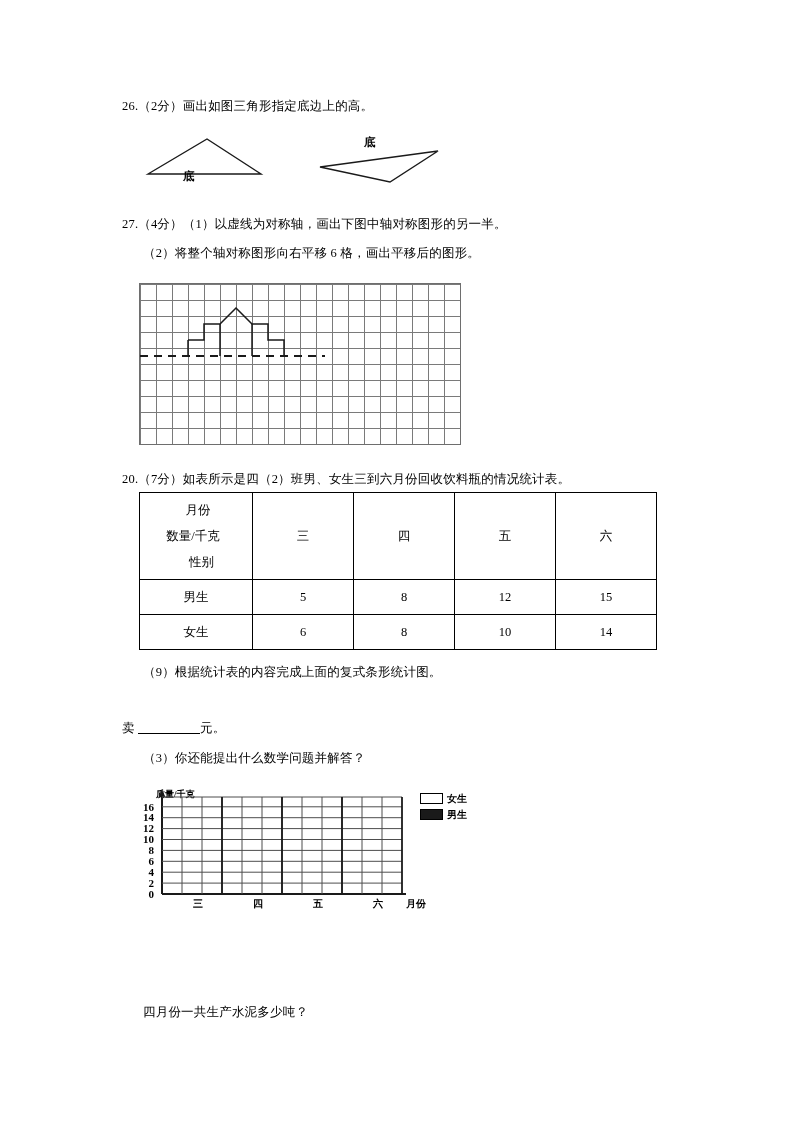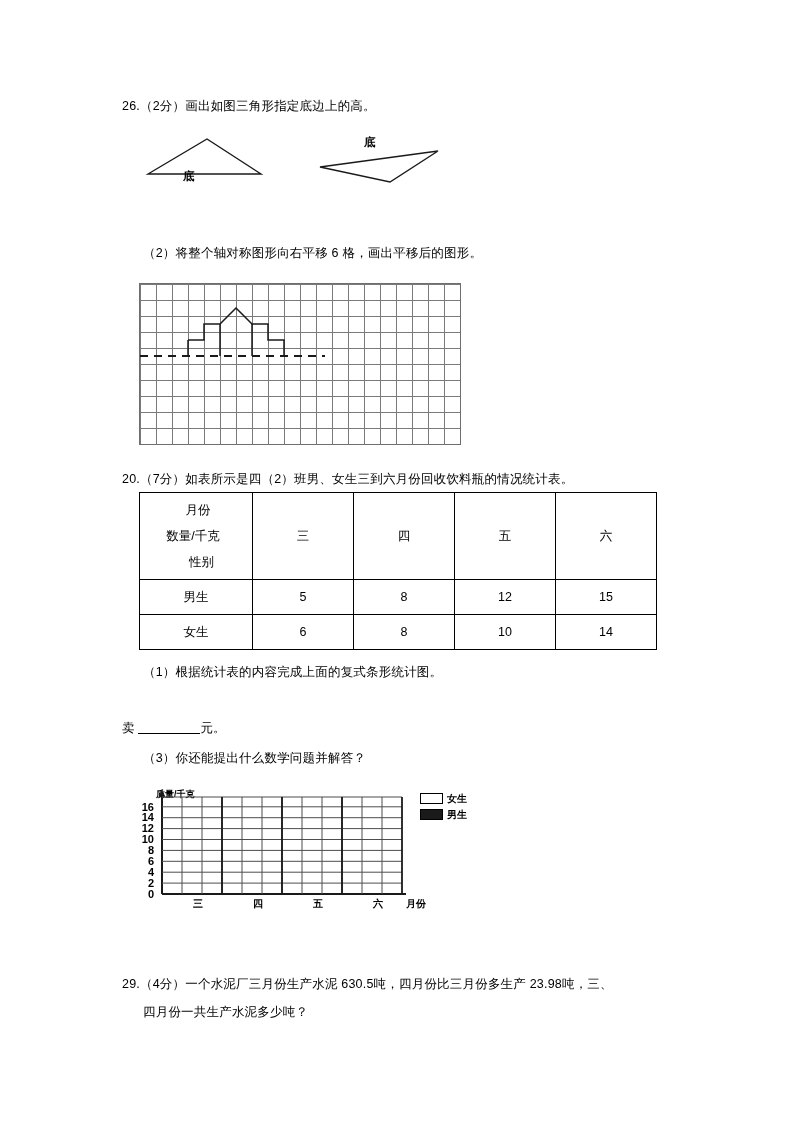--- a/index.html
+++ b/index.html
@@ -4,21 +4,21 @@
 <style>
   html, body { margin: 0; padding: 0; }
   body {
     width: 794px; height: 1123px;
     background: #ffffff;
     font-family: "Liberation Sans", "DejaVu Sans", sans-serif;
     color: #000000;
     position: relative;
     overflow: hidden;
   }
-  .page { position: relative; width: 691px; height: 1123px; }
+  .page { position: relative; width: 691px; height: 1123px; font-family: Liberation Serif, serif; }
 
   
   .qline {
     position: absolute;
     font-size: 12.5px;
     line-height: 17px;
     letter-spacing: 0.2px;
     white-space: nowrap;
   }
 
@@ -148,20 +148,21 @@
     <div class="tri-label" style="left:38px; top:36px;">底</div>
   </div>
 
   <div class="tri-wrap" style="left:315px; top:133px; width:135px; height:52px;">
     <svg width="135" height="52" viewBox="0 0 135 52">
       <polygon points="5,34 123,18 75,49" fill="none" stroke="#1a1a1a" stroke-width="1.4"></polygon>
     </svg>
     <div class="tri-label" style="left:49px; top:2px;">底</div>
   </div>
 
+  <div class="qline" style="left:122px; top:216px;">27.（4分）（1）以虚线为对称轴，画出下图中轴对称图形的另一半。</div>
   <div class="qline" style="left:143px; top:245px;">（2）将整个轴对称图形向右平移 6 格，画出平移后的图形。</div>
 
   <div class="grid-box" style="left:139px; top:283px; width:320px; height:160px;">
     <svg class="grid-svg" width="320" height="160" viewBox="0 0 320 160">
 
       <line x1="0" y1="72" x2="185" y2="72" stroke="#1a1a1a" stroke-width="2.2" stroke-dasharray="8,6"></line>
 
       <polyline points="48,56 64,56 64,40 80,40 96,24 112,40 128,40 128,56 144,56 144,72" fill="none" stroke="#1a1a1a" stroke-width="1.5"></polyline>
       <polyline points="48,56 48,72" fill="none" stroke="#1a1a1a" stroke-width="1.5"></polyline>
       <polyline points="80,40 80,72" fill="none" stroke="#1a1a1a" stroke-width="0"></polyline>
@@ -198,21 +199,21 @@
     <tr>
       <td class="datacell">女生</td>
       <td class="datacell">6</td>
       <td class="datacell">8</td>
       <td class="datacell">10</td>
       <td class="datacell">14</td>
     </tr>
   </tbody>
     </table>
 
-  <div class="qline" style="left:143px; top:664px;">（1）根据统计表的内容完成上面的复式条形统计图。</div>
+  <div class="qline" style="left:143px; top:664px;">（9）根据统计表的内容完成上面的复式条形统计图。</div>
   <div class="qline" style="left:122px; top:720px;">
     <span>卖</span>
     <span class="blank-ul"></span><span>元。</span>
   </div>
   <div class="qline" style="left:143px; top:750px;">（3）你还能提出什么数学问题并解答？</div>
 
   <div class="chart-area" style="left:138px; top:788px; width:370px; height:140px;">
 
     <div class="chart-ylabel" style="left:18px; top:0px;">质量/千克</div>
 
@@ -280,16 +281,15 @@
       </div>
       <div class="legend-row">
         <span class="legend-swatch boys"></span>
         <span class="legend-text">男生</span>
       </div>
     </div>
   </div>
 
   <div class="sec-head" style="left:122px; top:936px;"></div>
 
-  <div class="qline" style="left:122px; top:976px;">29.（4分）一个水泥厂三月份生产水泥 630.5吨，四月份比三月份多生产 23.98吨，三、</div>
   <div class="qline" style="left:143px; top:1004px;">四月份一共生产水泥多少吨？</div>
 
 </div>
 
 </body></html>

